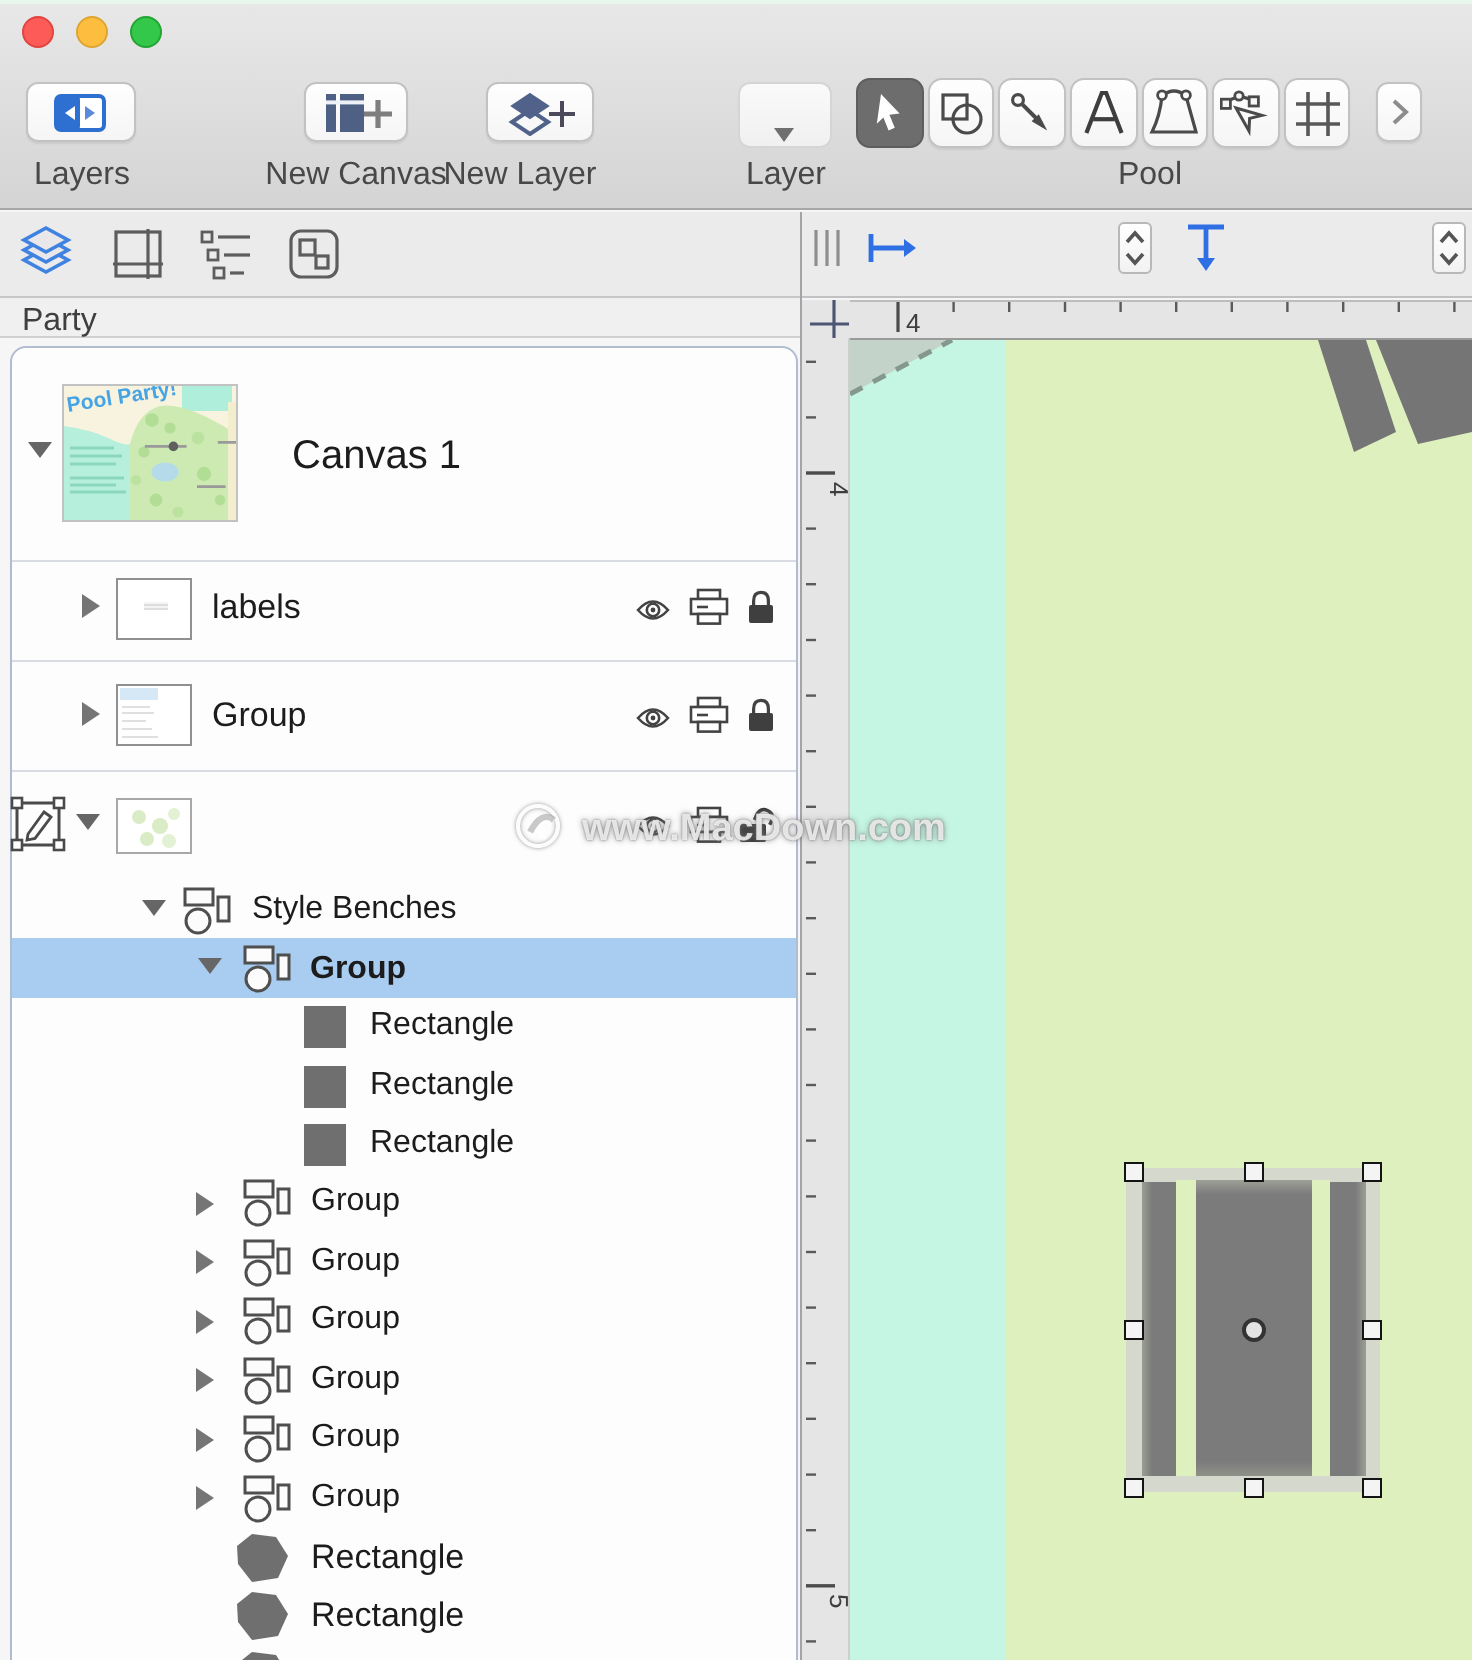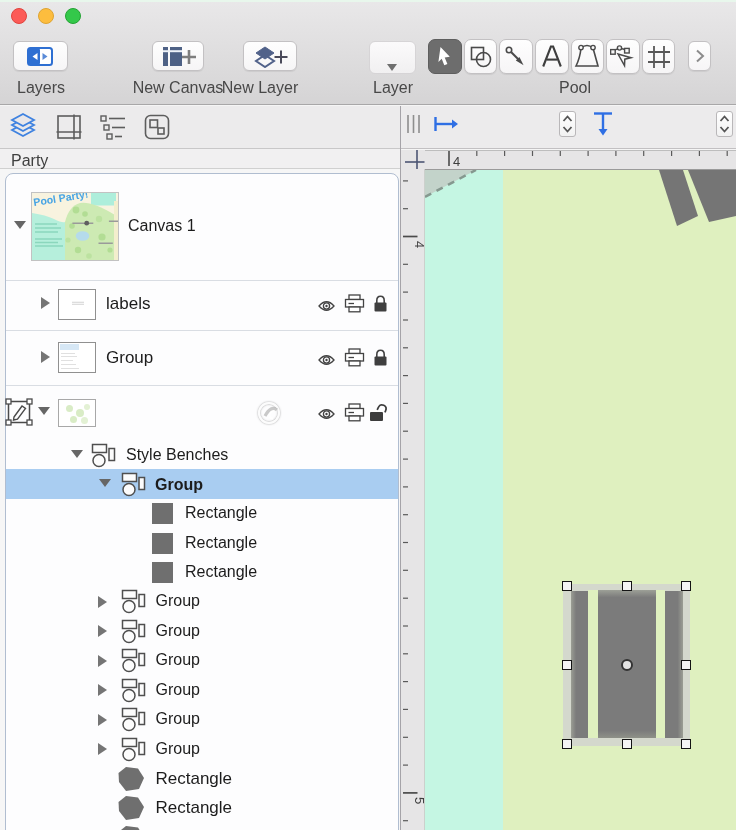--- a/index.html
+++ b/index.html
@@ -179,21 +179,21 @@
   <ellipse cx="50.5" cy="43" rx="6.8" ry="4.8" fill="#b5dbeb"></ellipse>
   <path d="M40.4 30.2 H61.3 M66.5 50.3 H80.8 M76.9 28.2 H88" stroke="#9a9a9a" stroke-width="1.4"></path>
   <circle cx="54.7" cy="30.2" r="2.4" fill="#5f5f5f"></circle>
   <g stroke="#8bd7bd" stroke-width="1.4">
    <path d="M3 31 H25 M3 35 H29 M3 39 H26"></path>
    <path d="M3 46 H30 M3 49.5 H26 M3 53 H31"></path>
   </g>
   <text x="2" y="13" font-family="Liberation Sans" font-size="10.5" font-weight="bold" fill="#47a4e4" transform="rotate(-9 2 13)">Pool Party!</text>
  </svg>
 </div>
-<div class="rowtxt" style="left:128px;top:217px;font-size:16px;">Canvas 1</div>
+<div class="rowtxt" style="left:146px;top:217px;font-size:20px;">Canvas 1</div>
 <div class="sep" style="top:280px;"></div>
 <div class="tri-r" style="left:41px;top:297px;"></div>
 <div class="abs" style="left:58px;top:289px;width:38px;height:31px;background:#fff;border:1px solid #909090;"></div>
 <div class="abs" style="left:72px;top:301px;width:12px;height:4px;background:repeating-linear-gradient(#f4f4f4 0 1px,#ddd 1px 2px);"></div>
 <div class="rowtxt" style="left:106px;top:294px;font-size:17px;">labels</div>
 <div class="abs" style="left:318px;top:297.5px;"><svg width="17" height="12" viewBox="0 0 17 12" style="">
         <path d="M1 6 Q 8.5 -2.5 16 6 Q 8.5 14.5 1 6 Z" fill="none" stroke="#434343" stroke-width="1.3"></path>
         <circle cx="8.5" cy="6" r="3.1" fill="none" stroke="#434343" stroke-width="1.3"></circle>
         <circle cx="8.5" cy="6" r="1.2" fill="#434343"></circle>
       </svg></div>
@@ -411,13 +411,14 @@
 <div class="abs" style="left:681px;top:581px;width:10px;height:10px;background:#f4f4f4;border:1.8px solid #141414;"></div>
 <div class="abs" style="left:681px;top:659.5px;width:10px;height:10px;background:#f4f4f4;border:1.8px solid #141414;"></div>
 <div class="abs" style="left:681px;top:738.5px;width:10px;height:10px;background:#f4f4f4;border:1.8px solid #141414;"></div>
 <div class="abs" style="left:620.5px;top:658.5px;width:12px;height:12px;border-radius:50%;background:#e3e3e3;border:2px solid #333;"></div>
 <div class="abs" style="left:258px;top:400px;width:230px;height:28px;z-index:50;">
  <div class="abs" style="left:0;top:2px;width:22px;height:22px;border-radius:50%;border:2.5px solid rgba(252,252,252,.85);box-shadow:0 0 2px rgba(105,105,105,.7), inset 0 0 2px rgba(105,105,105,.7);"></div>
  <div class="abs" style="left:3px;top:3px;"><svg width="20" height="20" viewBox="0 0 20 20">
           <path d="M4 13 Q 10 2 16 7 Q 11 6 9 10 T 12 16" fill="none" stroke="rgba(255,255,255,.85)" stroke-width="2.2"></path>
           <path d="M4 13 Q 10 2 16 7" fill="none" stroke="rgba(120,120,120,.4)" stroke-width="3.2"></path>
         </svg></div>
+ <div class="abs" style="left:33px;top:4px;font-size:19px;font-weight:bold;color:rgba(255,255,255,.8);text-shadow:0 0 3px rgba(120,120,120,.8), 0 0 1px rgba(95,95,95,.85);">www.MacDown.com</div>
 </div>
 </div>
 </body></html>

